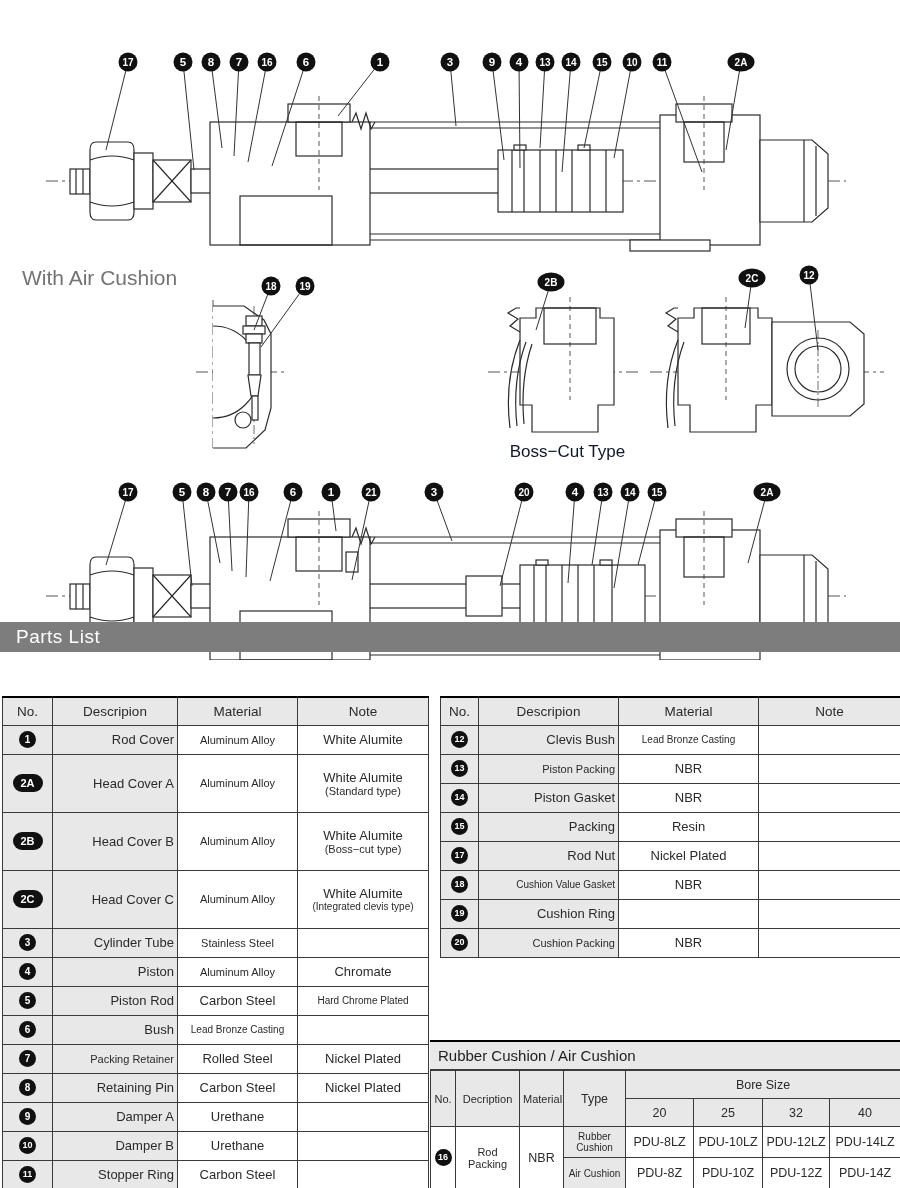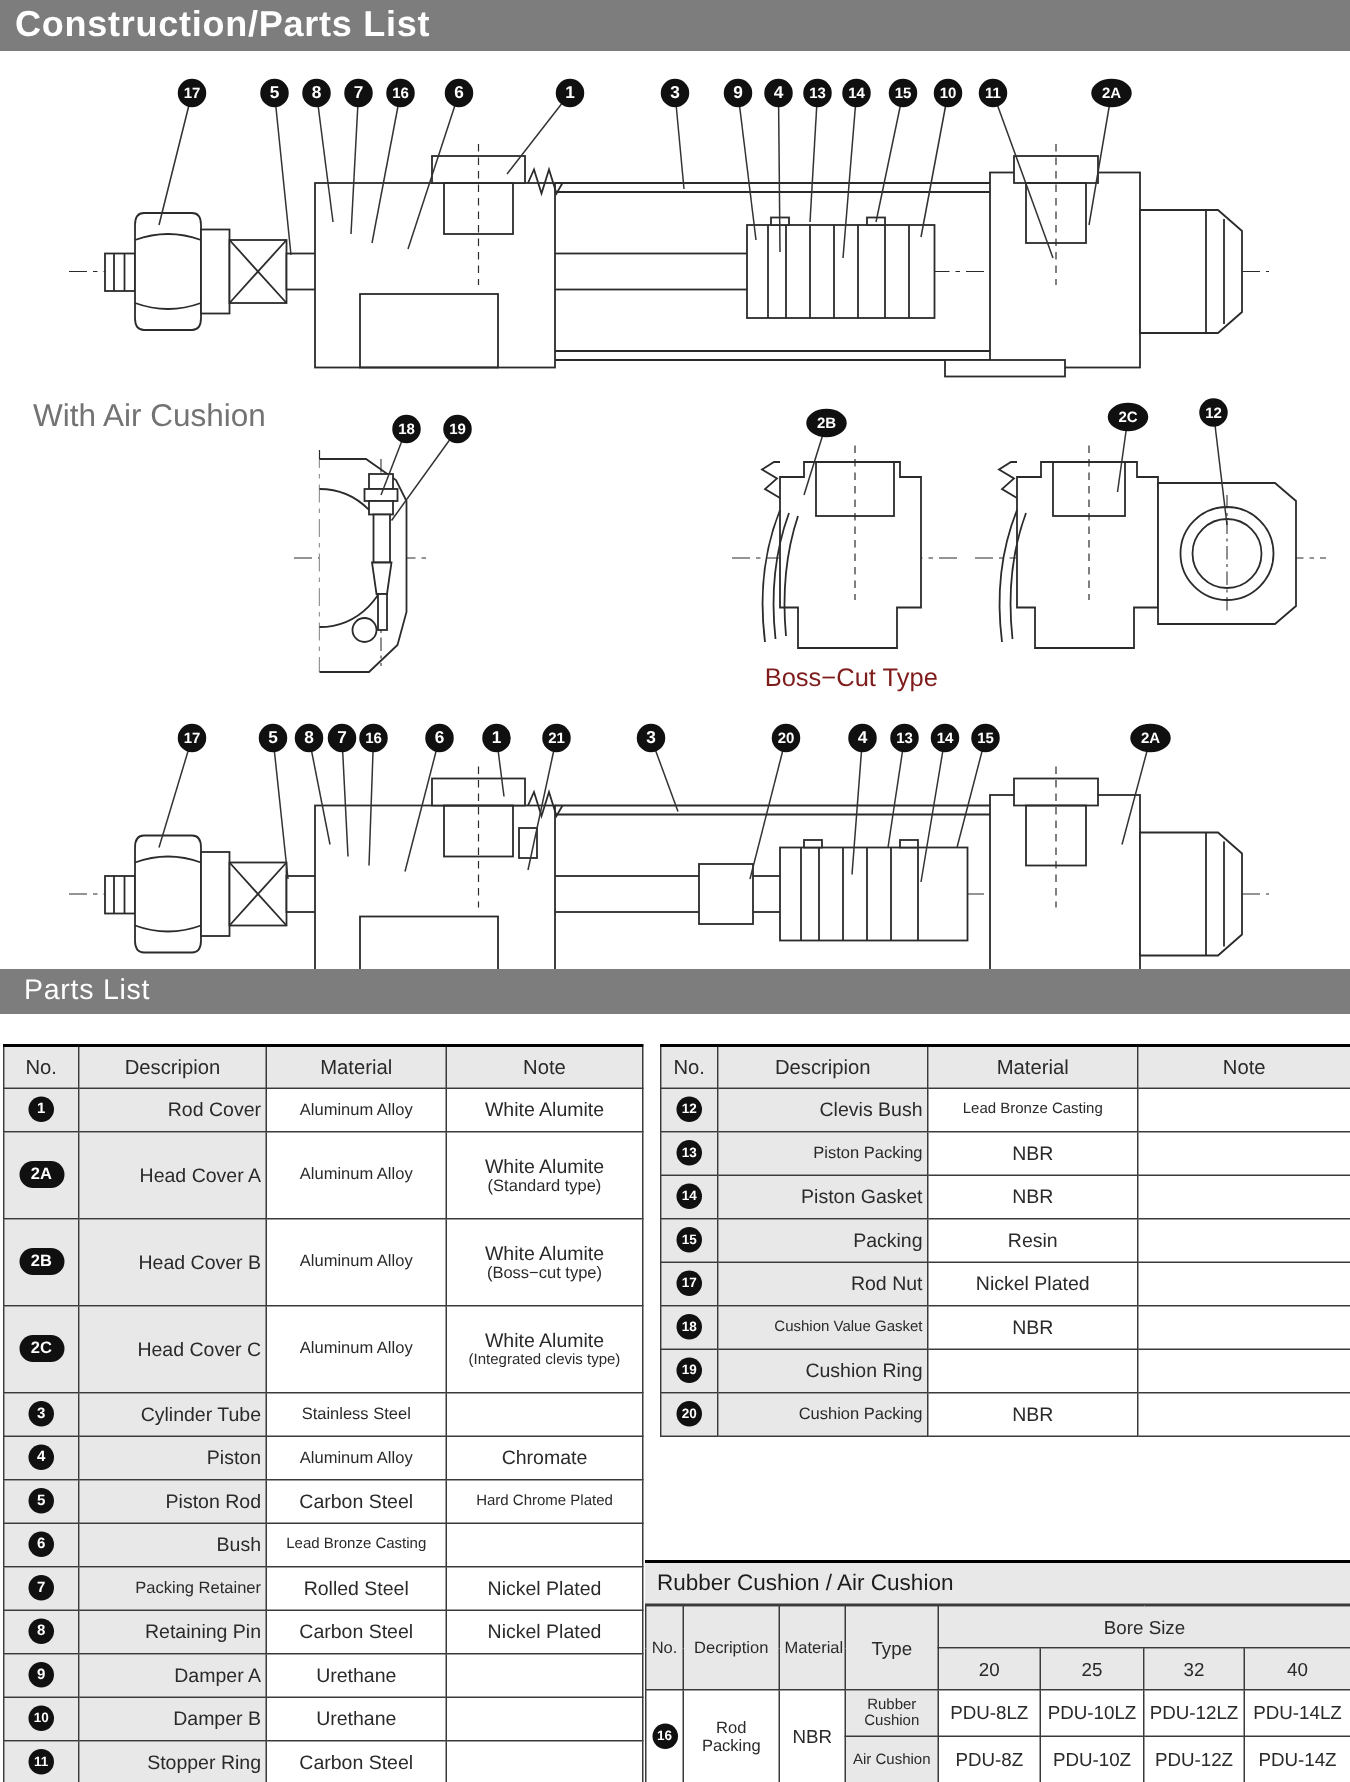--- a/index.html
+++ b/index.html
@@ -5,25 +5,25 @@
   html,body{margin:0;padding:0;background:#fff;}
   .page{
     position:relative;width:900px;height:1188px;background:#ffffff;
     overflow:hidden;font-family:"Liberation Sans",sans-serif;color:#222;
   }
   .bar{
     position:absolute;background:#7d7d7d;color:#fff;box-sizing:border-box;
     font-weight:bold;letter-spacing:0.5px;white-space:nowrap;
   }
   .top-bar{left:0;top:0;width:900px;height:34px;font-size:24px;line-height:34px;padding-left:10px;}
-  .parts-bar{left:0;top:646px;width:900px;height:30px;font-size:19px;line-height:30px;padding-left:16px;font-weight:normal;}
+  .parts-bar{left:0;top:622px;width:900px;height:30px;font-size:19px;line-height:30px;padding-left:16px;font-weight:normal;}
   .spare-bar{left:430px;top:997px;width:470px;height:31px;font-size:19px;line-height:31px;padding-left:16px;font-weight:normal;}
 
   .wac-label{position:absolute;left:22px;top:266px;font-size:21px;color:#737373;}
-  .type-label{position:absolute;font-size:17px;color:#7f1d1d;text-align:center;}
+  .type-label{position:absolute;font-size:17px;color:#0f172a;text-align:center;}
   #boss-label{left:500px;top:442px;width:135px;}
   #clevis-label{left:650px;top:442px;width:215px;}
 
   svg.diagram-layer{position:absolute;left:0;top:45px;width:900px;height:615px;}
   .w{fill:#ffffff;stroke:#2b2b2b;stroke-width:1.2;}
   .n{fill:none;stroke:#2b2b2b;stroke-width:1.2;}
   .cl{fill:none;stroke:#2b2b2b;stroke-width:0.8;stroke-dasharray:12 4 3 4;}
   .cl2{fill:none;stroke:#2b2b2b;stroke-width:0.7;stroke-dasharray:9 3 2 3;}
   .dl{fill:none;stroke:#2b2b2b;stroke-width:0.8;stroke-dasharray:5 4;}
   .callout-line{stroke:#333;stroke-width:1;}
@@ -62,23 +62,20 @@
   table.spare{left:430px;top:1070px;width:470px;font-size:12.5px;}
   table.spare th{background:#e8e8e8;font-weight:normal;height:28px;font-size:12.5px;}
   table.spare td{height:31px;background:#fff;}
   table.spare td.typ{background:#e8e8e8;font-size:10px;}
 </style>
 </head>
 <body>
 
 <div class="page">
 
-  <div class="bar top-bar">
-    <span>Construction/Parts List</span>
-  </div>
 
   <svg class="diagram-layer" viewBox="0 45 900 615">
 
     <g>
       <line class="cl" x1="46" y1="181" x2="846" y2="181"></line>
       <rect class="w" x="70" y="169" width="20" height="25"></rect>
       <line class="n" x1="76" y1="169" x2="76" y2="194"></line>
       <line class="n" x1="83" y1="169" x2="83" y2="194"></line>
       <path class="w" d="M96,142 L128,142 Q134,142 134,150 L134,212 Q134,220 128,220 L96,220 Q90,220 90,212 L90,150 Q90,142 96,142 Z"></path>
       <path class="n" d="M90,160 Q112,152 134,160"></path>

